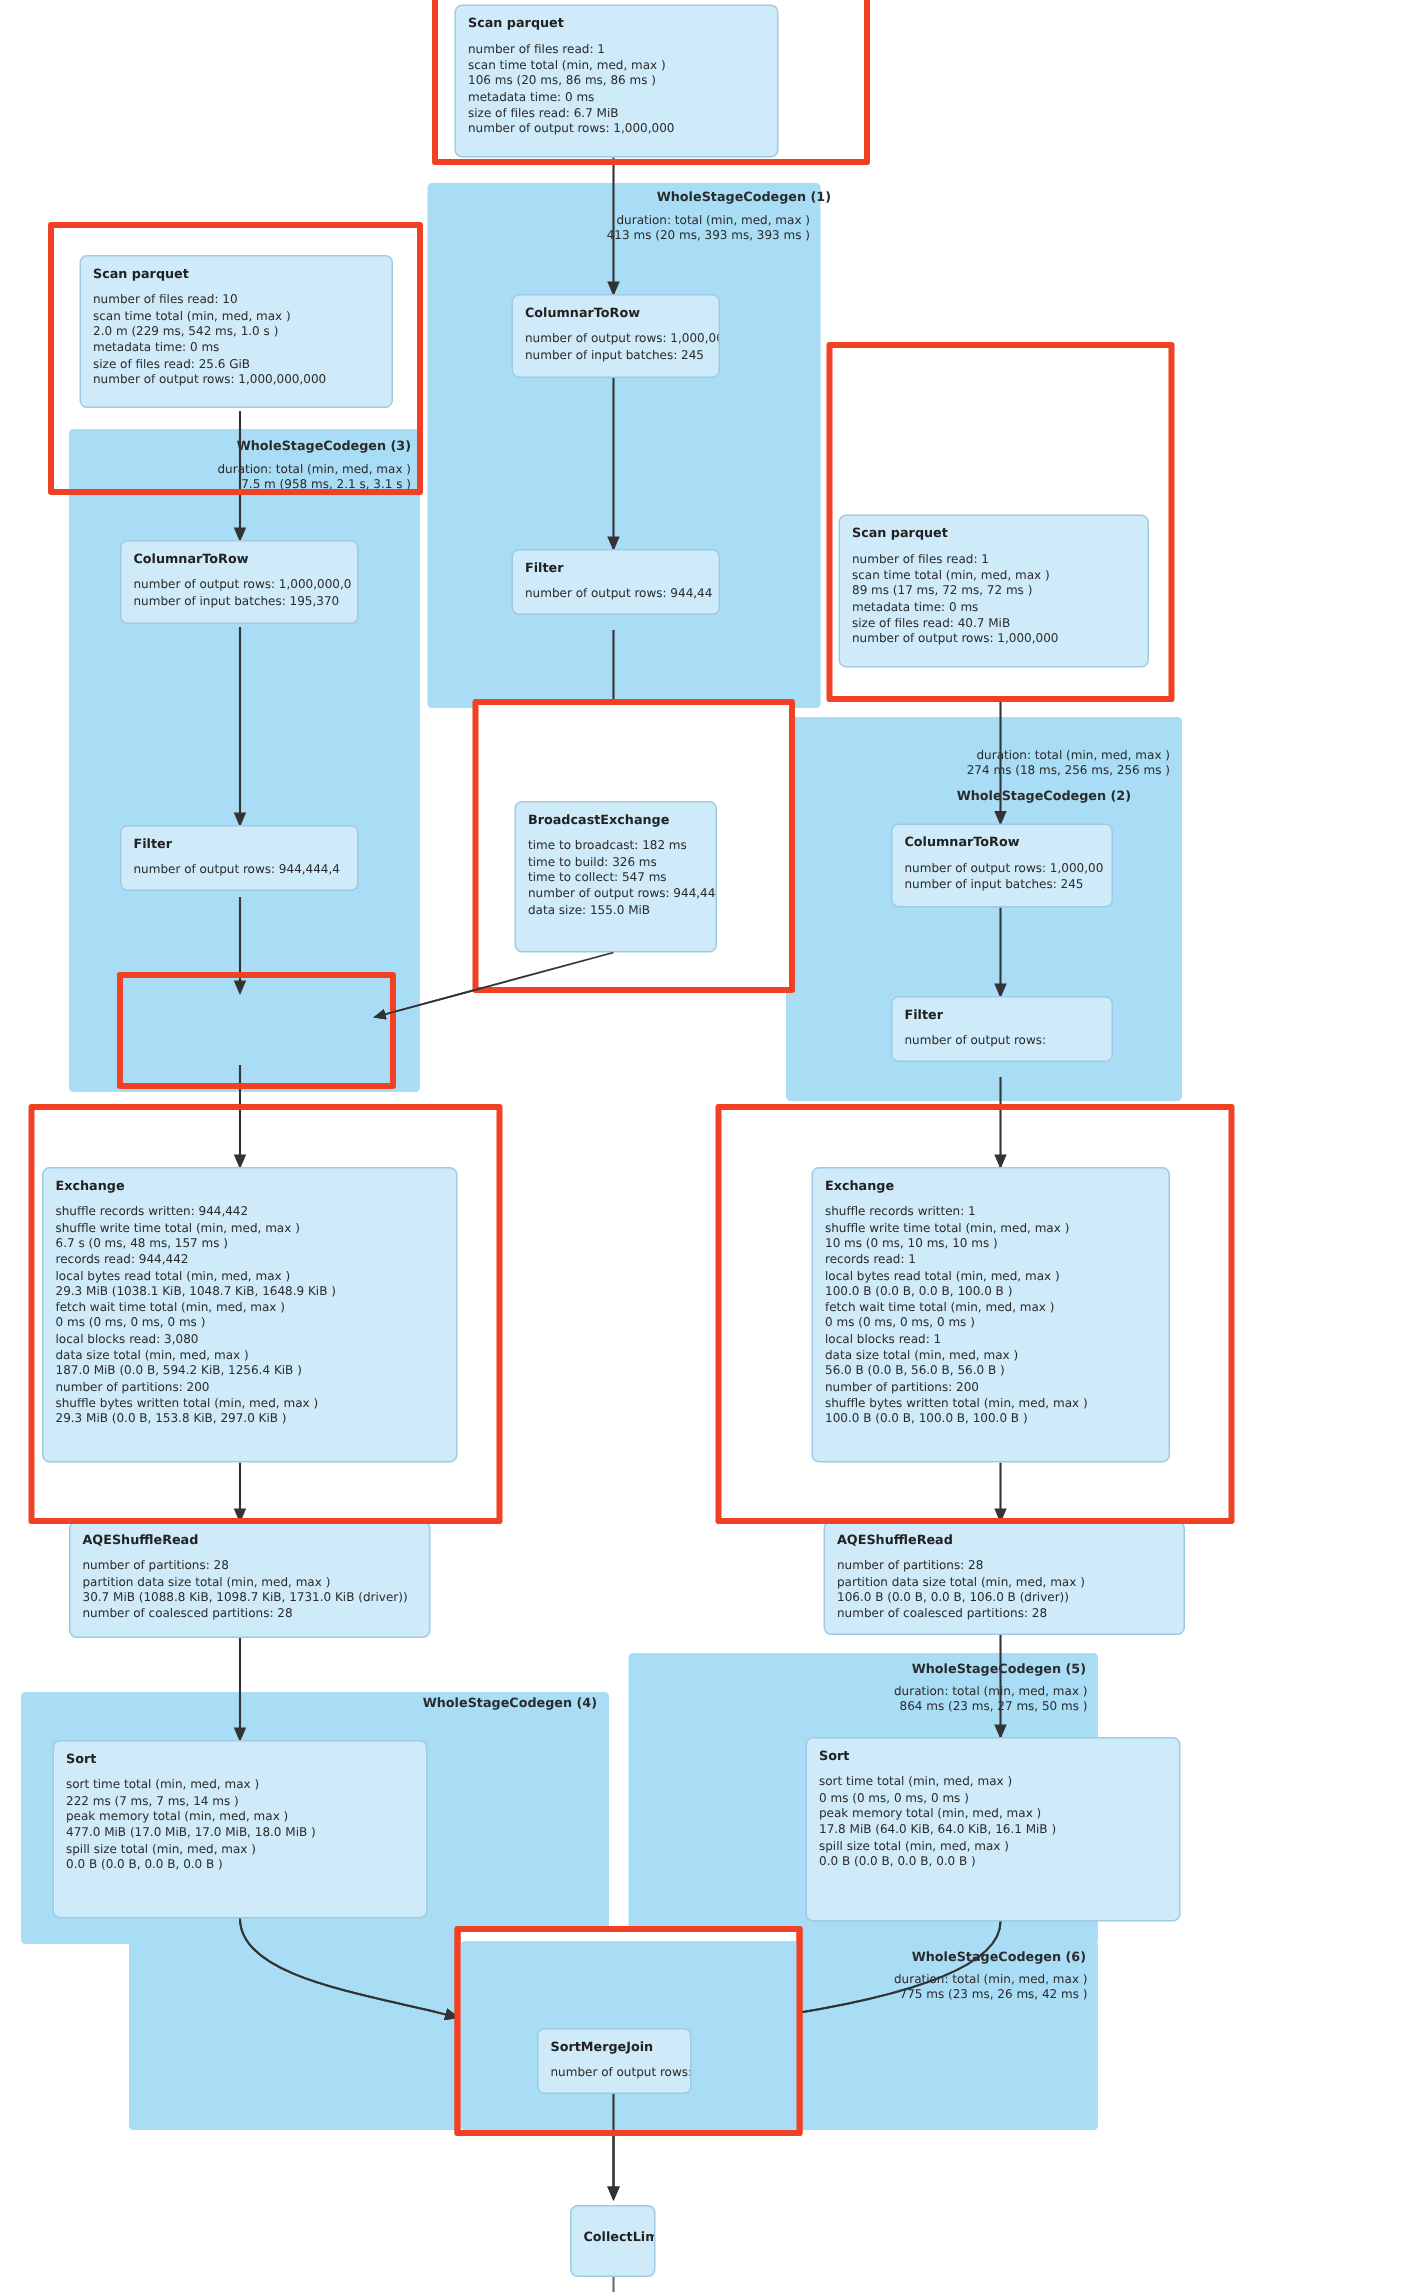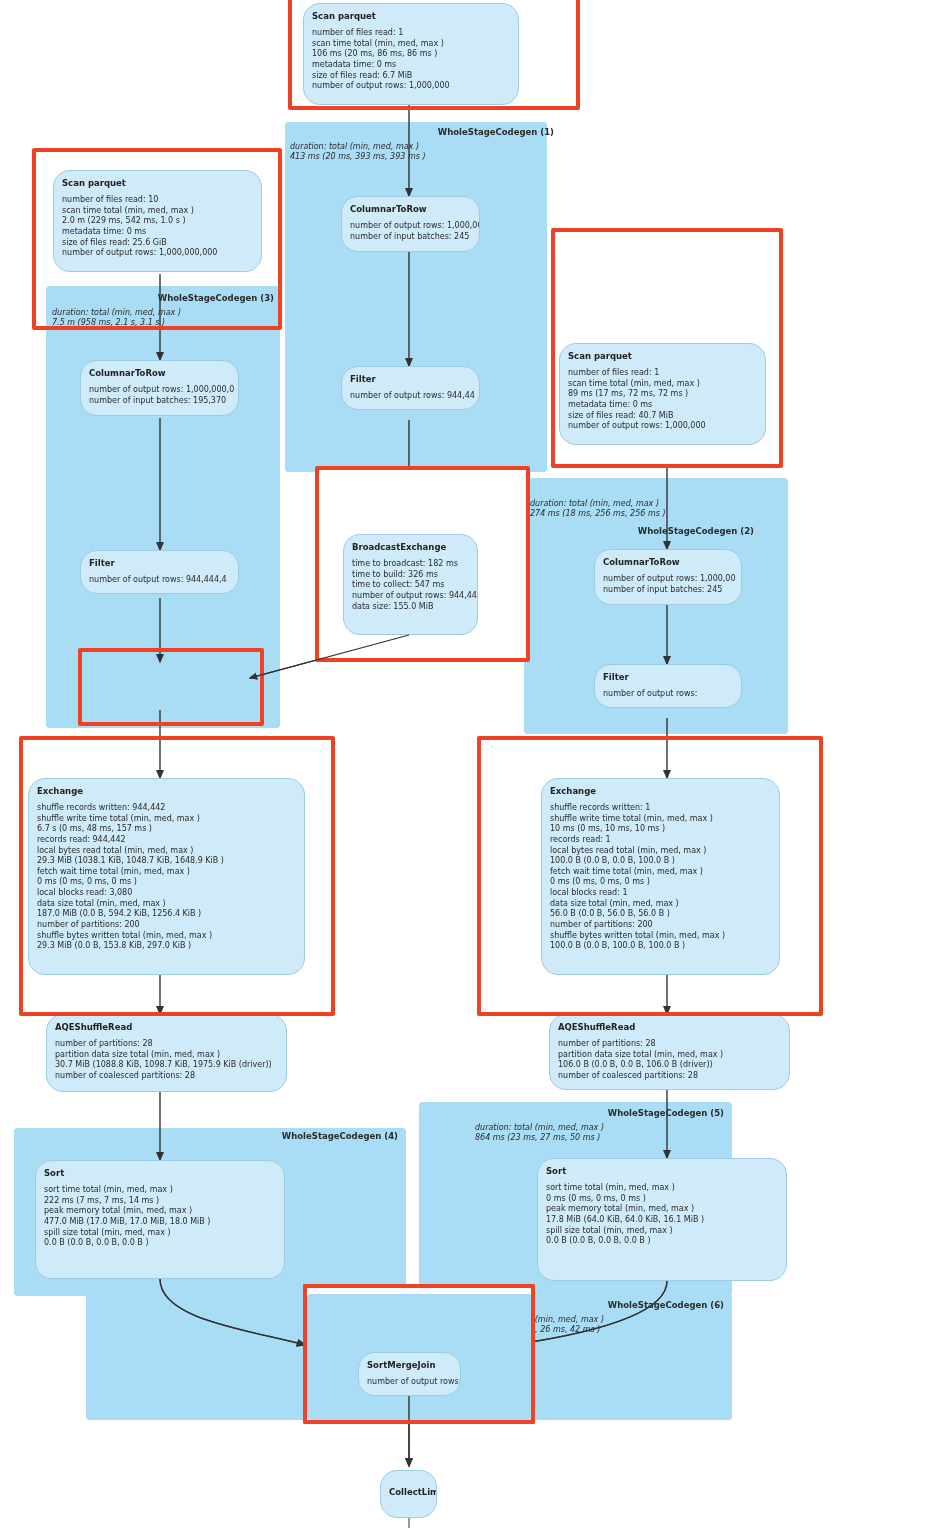--- a/index.html
+++ b/index.html
@@ -24,32 +24,31 @@
     font-weight:bold;
     font-size:8.5px;
     color:#2b2b2b;
     text-align:right;
     white-space:nowrap;
   }
   .cluster-metrics{
     position:absolute;
     font-size:8px;
     color:#2b2b2b;
-    text-align:left;
+    text-align:right;
     white-space:nowrap;
     line-height:1.28;
-    font-style:italic;
   }
 
   
   .node{
     position:absolute;
     background:#cfeaf9;
     border:1px solid #9ecbe3;
-    border-radius:17px;
+    border-radius:5px;
     box-sizing:border-box;
     overflow:hidden;
     padding:7px 8px 7px 8px;
   }
   .node .title{
     font-weight:bold;
     font-size:8.5px;
     color:#222222;
     white-space:nowrap;
     margin-bottom:7px;
@@ -257,21 +256,21 @@
     <div class="metric">56.0 B (0.0 B, 56.0 B, 56.0 B )</div>
     <div class="metric">number of partitions: 200</div>
     <div class="metric">shuffle bytes written total (min, med, max )</div>
     <div class="metric">100.0 B (0.0 B, 100.0 B, 100.0 B )</div>
   </div>
 
   <div class="node" style="left:46px;top:1014px;width:241px;height:78px;">
     <div class="title">AQEShuffleRead</div>
     <div class="metric">number of partitions: 28</div>
     <div class="metric">partition data size total (min, med, max )</div>
-    <div class="metric">30.7 MiB (1088.8 KiB, 1098.7 KiB, 1975.9 KiB (driver))</div>
+    <div class="metric">30.7 MiB (1088.8 KiB, 1098.7 KiB, 1731.0 KiB (driver))</div>
     <div class="metric">number of coalesced partitions: 28</div>
   </div>
 
   <div class="node" style="left:549px;top:1014px;width:241px;height:76px;">
     <div class="title">AQEShuffleRead</div>
     <div class="metric">number of partitions: 28</div>
     <div class="metric">partition data size total (min, med, max )</div>
     <div class="metric">106.0 B (0.0 B, 0.0 B, 106.0 B (driver))</div>
     <div class="metric">number of coalesced partitions: 28</div>
   </div>

